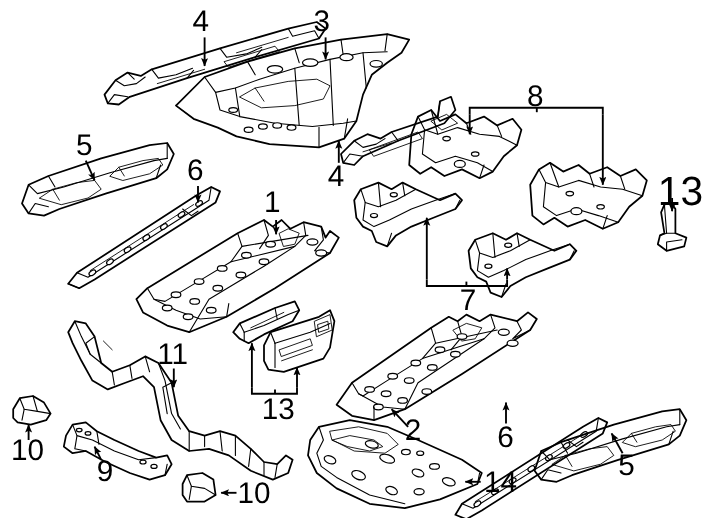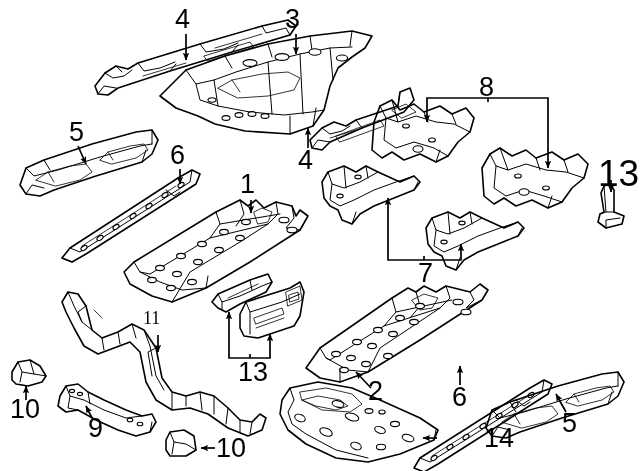--- a/index.html
+++ b/index.html
@@ -423,18 +423,18 @@
   <div class="cal" style="left:298px;top:147px;font-size:27px;">4</div>
   <div class="cal" style="left:69px;top:119px;font-size:27px;">5</div>
   <div class="cal" style="left:562px;top:410px;font-size:27px;">5</div>
   <div class="cal" style="left:170px;top:142px;font-size:27px;">6</div>
   <div class="cal" style="left:452px;top:384px;font-size:27px;">6</div>
   <div class="cal" style="left:418px;top:260px;font-size:27px;">7</div>
   <div class="cal" style="left:479px;top:74px;font-size:27px;">8</div>
   <div class="cal" style="left:88px;top:415px;font-size:27px;">9</div>
   <div class="cal" style="left:10px;top:396px;font-size:27px;">10</div>
   <div class="cal" style="left:216px;top:435px;font-size:27px;">10</div>
-  <div class="cal" style="left:143px;top:309px;font-size:18px;font-family:Liberation Serif, serif;">11</div>
+  <div class="cal" style="left:143px;top:309px;font-size:27px;">11</div>
   <div class="cal" style="left:238px;top:359px;font-size:27px;">13</div>
   <div class="cal" style="left:598px;top:155px;font-size:37px;">13</div>
-  <div class="cal" style="left:440px;top:425px;font-size:27px;margin-left:44px;">14</div>
+  <div class="cal" style="left:440px;top:425px;font-size:27px;">14</div>
 
 </div>
 
 </body></html>

